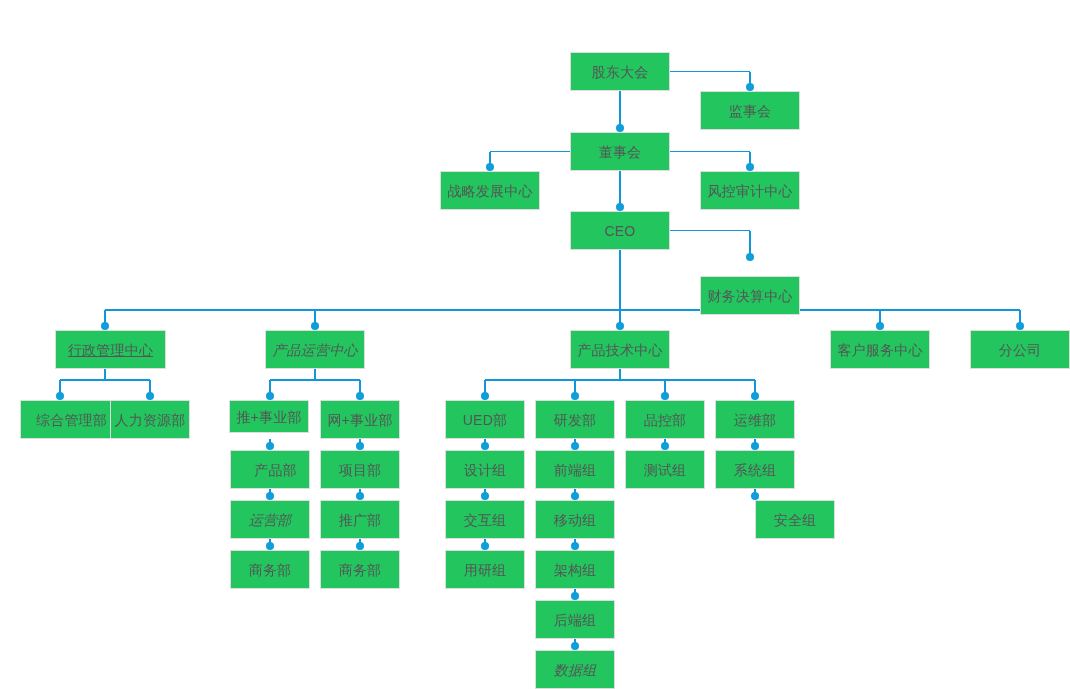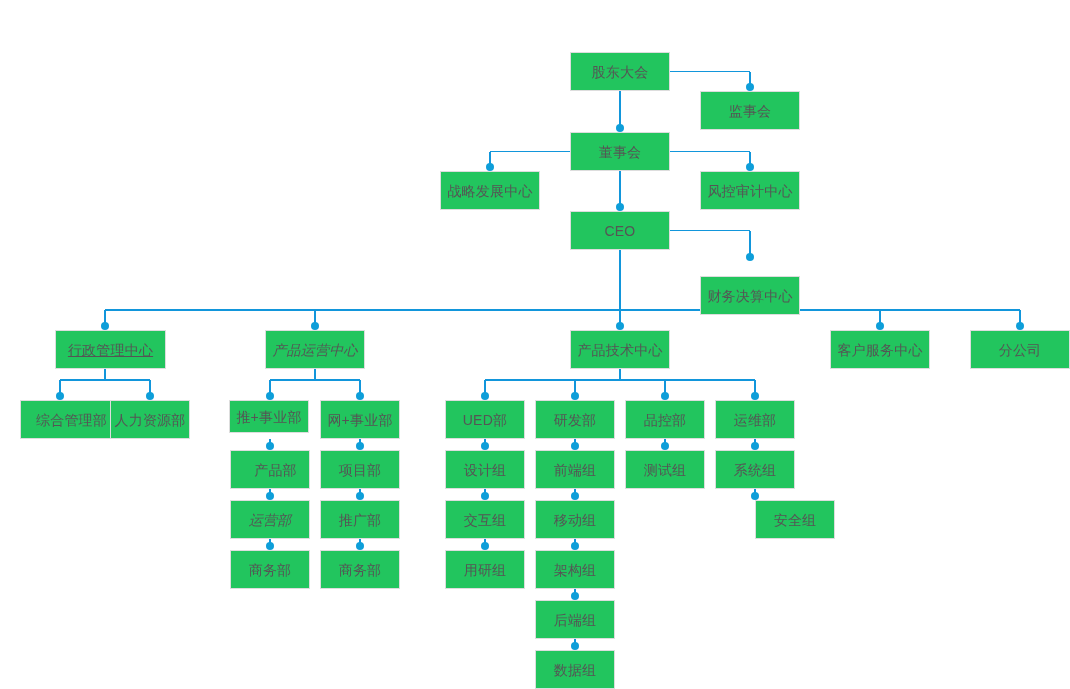--- a/index.html
+++ b/index.html
@@ -233,17 +233,17 @@
       </div>
       <div class="node" style="left: 445px; top: 550px; width: 80px; height: 39px; text-align: right;">
         <span>用研组</span>
       </div>
       <div class="node" style="left: 535px; top: 550px; width: 80px; height: 39px;">
         <span>架构组</span>
       </div>
       <div class="node" style="left: 535px; top: 600px; width: 80px; height: 39px;">
         <span>后端组</span>
       </div>
-      <div class="node" style="left: 535px; top: 650px; width: 80px; height: 39px;">
+      <div class="node" style="left: 535px; top: 650px; width: 80px; height: 39px; font-style: italic;">
         <span>数据组</span>
       </div>
     </div>
 </div>
 
 </body></html>

